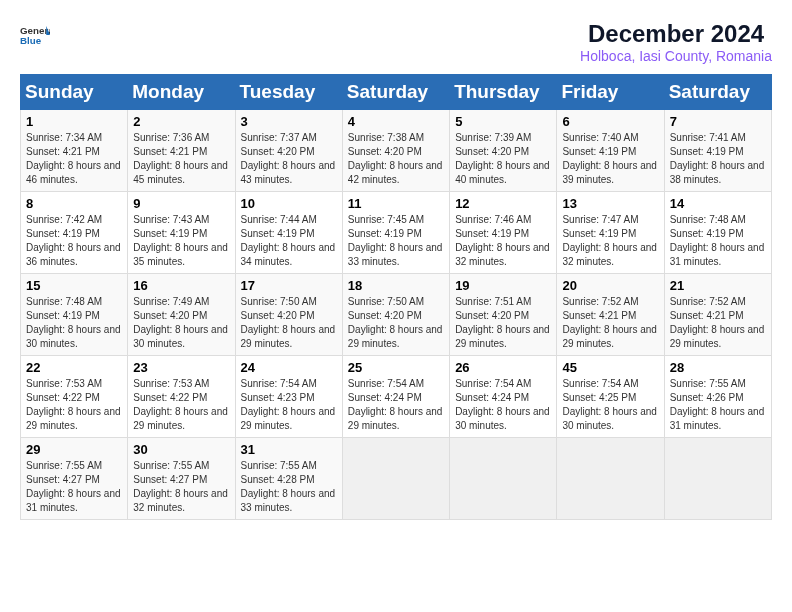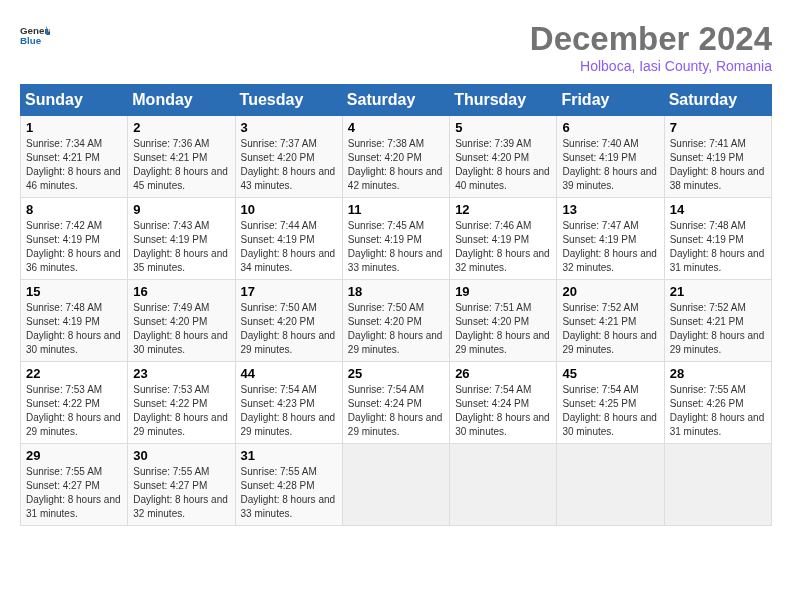--- a/index.html
+++ b/index.html
@@ -22,39 +22,40 @@
       gap: 4px;
     }
     .logo-icon {
       width: 30px;
       height: 30px;
     }
     .title-block {
       text-align: right;
     }
     .month-year {
-      font-size: 33px;
+      font-size: 24px;
       font-weight: bold;
-      color: #737373;
+      color: #0f172a;
+      text-align: center;
     }
     .location {
       font-size: 14px;
       color: #8b5cf6;
     }
     table {
       width: 100%;
       border-collapse: collapse;
       font-size: 11px;
     }
     thead th {
       background: #2a6db5;
       color: #fff;
       padding: 6px 4px;
       text-align: left;
-      font-size: 16px;
+      font-size: 19px;
       font-weight: bold;
       border: 1px solid #2a6db5;
     }
     tbody tr {
       border-bottom: 1px solid #ccc;
     }
     tbody td {
       vertical-align: top;
       padding: 4px 5px;
       border: 1px solid #ddd;
@@ -252,21 +253,21 @@
           Sunrise: 7:53 AM<br>Sunset: 4:22 PM<br>Daylight: 8 hours and 29 minutes.
         </div>
         </td>
         <td>
           <span class="day-num">23</span>
         <div class="day-info">
           Sunrise: 7:53 AM<br>Sunset: 4:22 PM<br>Daylight: 8 hours and 29 minutes.
         </div>
         </td>
         <td>
-          <span class="day-num">44</span>
+          <span class="day-num">24</span>
         <div class="day-info">
           Sunrise: 7:54 AM<br>Sunset: 4:23 PM<br>Daylight: 8 hours and 29 minutes.
         </div>
         </td>
         <td>
           <span class="day-num">25</span>
         <div class="day-info">
           Sunrise: 7:54 AM<br>Sunset: 4:24 PM<br>Daylight: 8 hours and 29 minutes.
         </div>
         </td>

